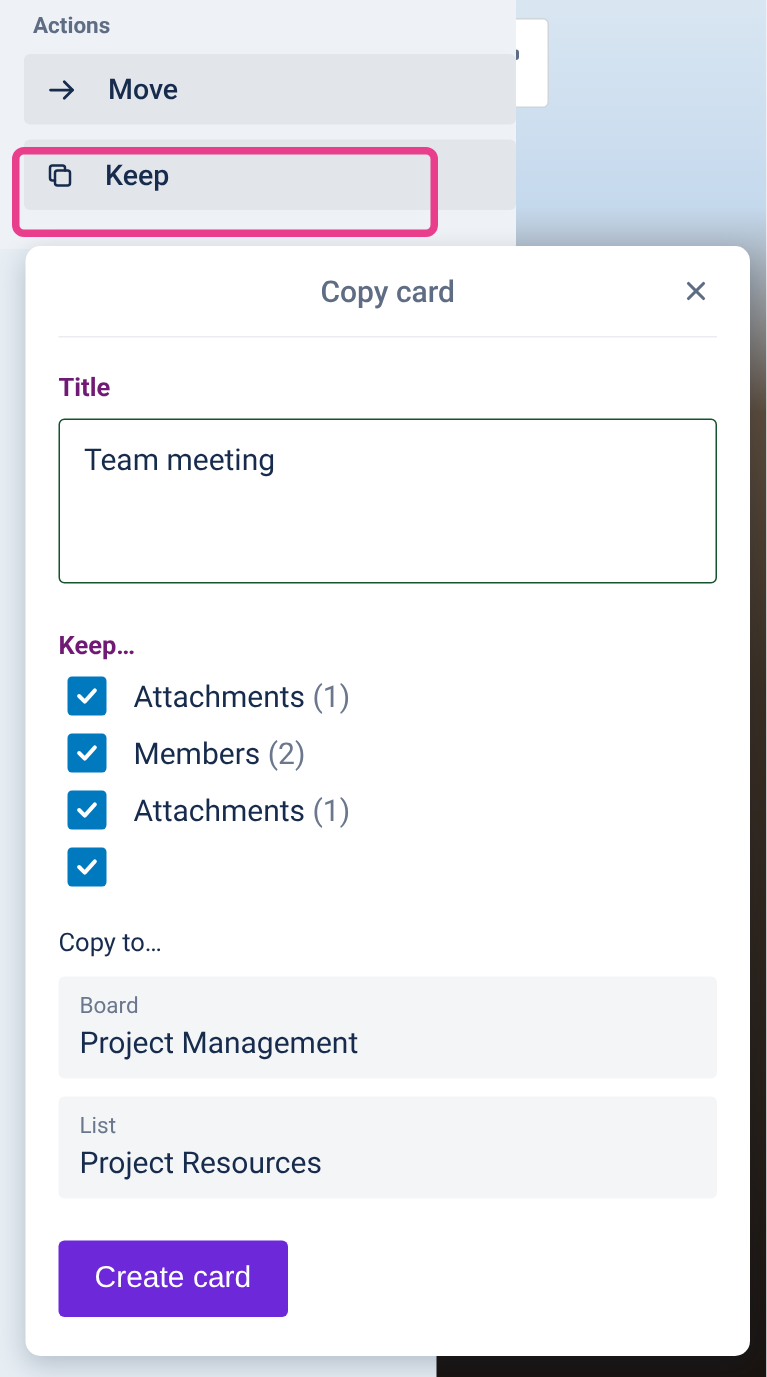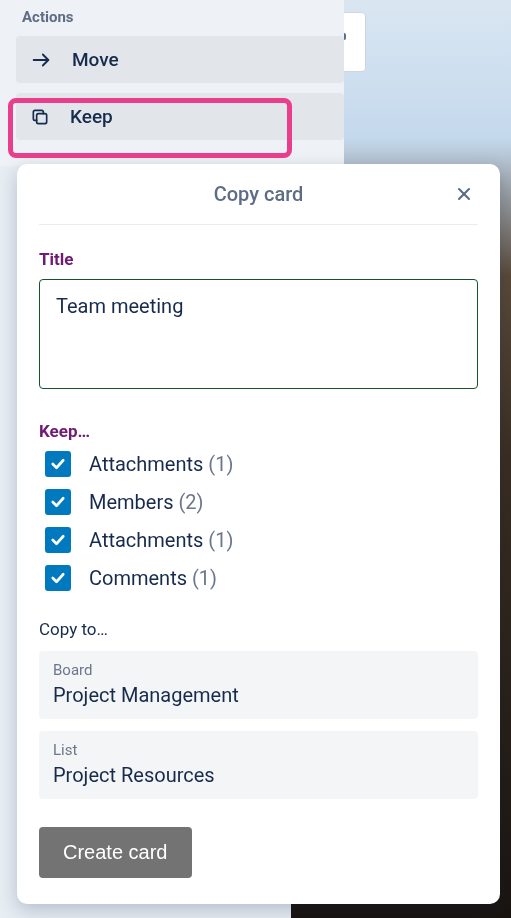--- a/index.html
+++ b/index.html
@@ -177,21 +177,21 @@
     .dest-sublabel {
       font-size: 15px;
       color: #6b778c;
       margin-bottom: 4px;
     }
     .dest-value {
       font-size: 20px;
       color: #172b4d;
     }
     .create-btn {
-      background: #737373;
+      background: #6d28d9;
       color: #ffffff;
       border: none;
       border-radius: 4px;
       padding: 14px 24px;
       font-size: 20px;
       font-weight: 500;
       cursor: pointer;
       margin-top: 16px;
     }
   </style>
@@ -277,24 +277,20 @@
         <span>Attachments</span>
         <span class="check-count">(1)</span>
       </div>
     </div>
     <div class="check-row">
       <div class="checkbox">
         <svg width="18" height="18" viewBox="0 0 24 24" fill="none" stroke="#fff" stroke-width="3.5" stroke-linecap="round" stroke-linejoin="round">
             <polyline points="5 12 10 17 19 7"></polyline>
           </svg>
       </div>
-      <div class="check-label">
-        <span>Comments</span>
-        <span class="check-count">(1)</span>
-      </div>
     </div>
   </div>
 
   <div class="copy-to-label">Copy to…</div>
 
   <div class="dest-box">
     <div class="dest-sublabel">Board</div>
     <div class="dest-value">Project Management</div>
   </div>
 

